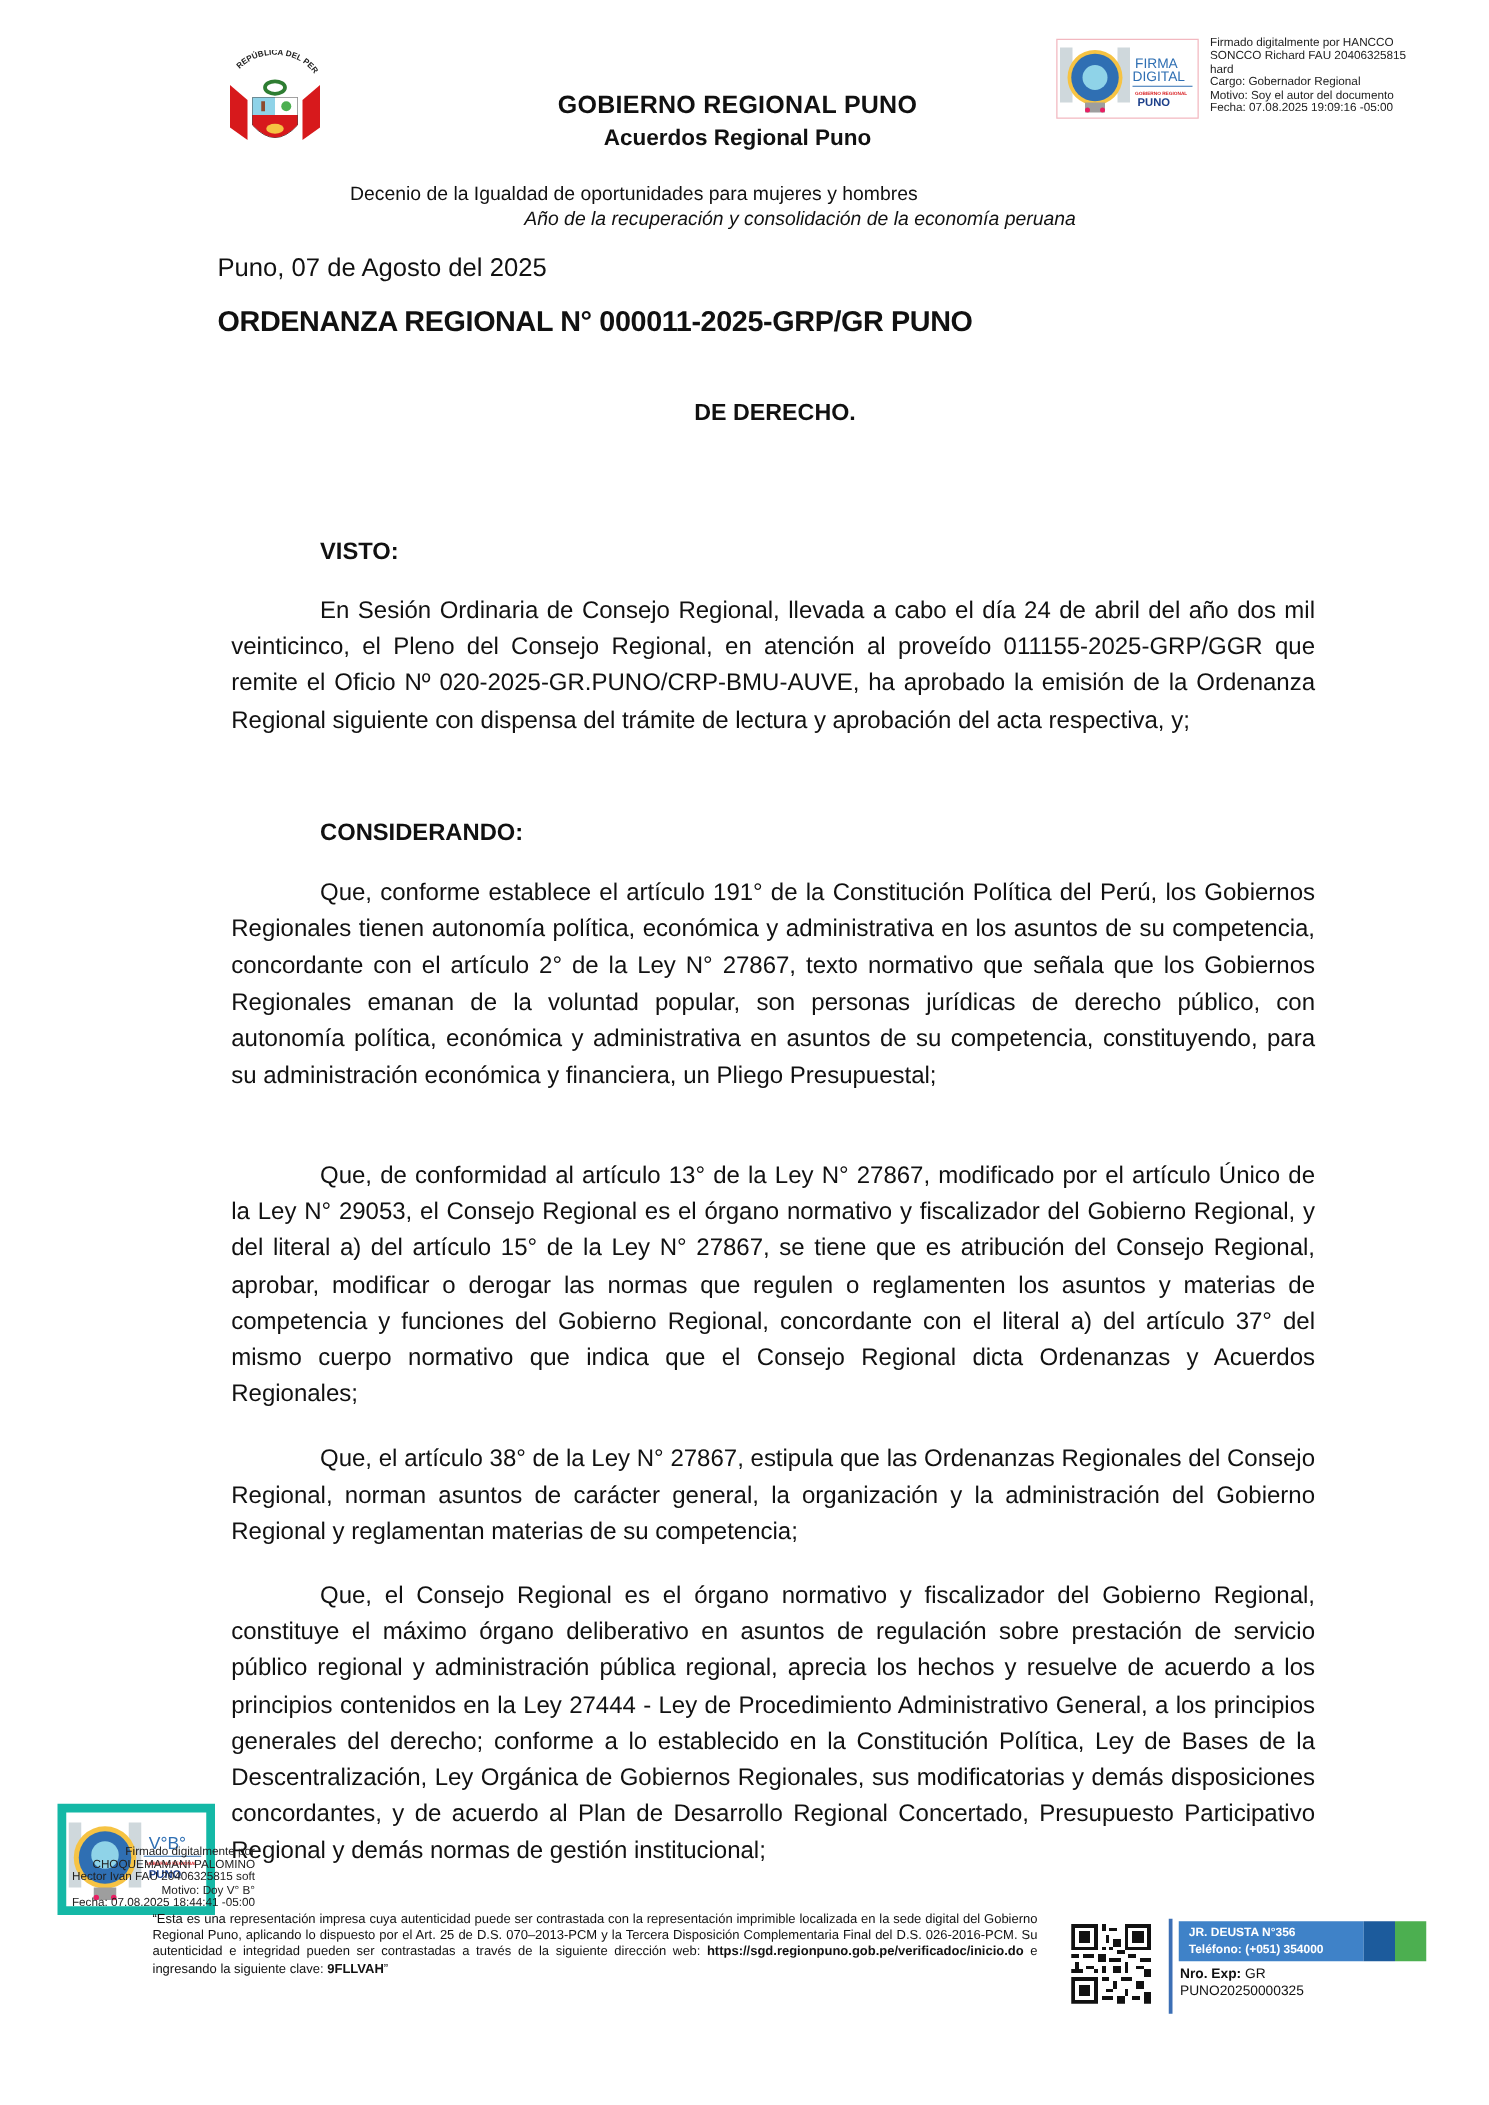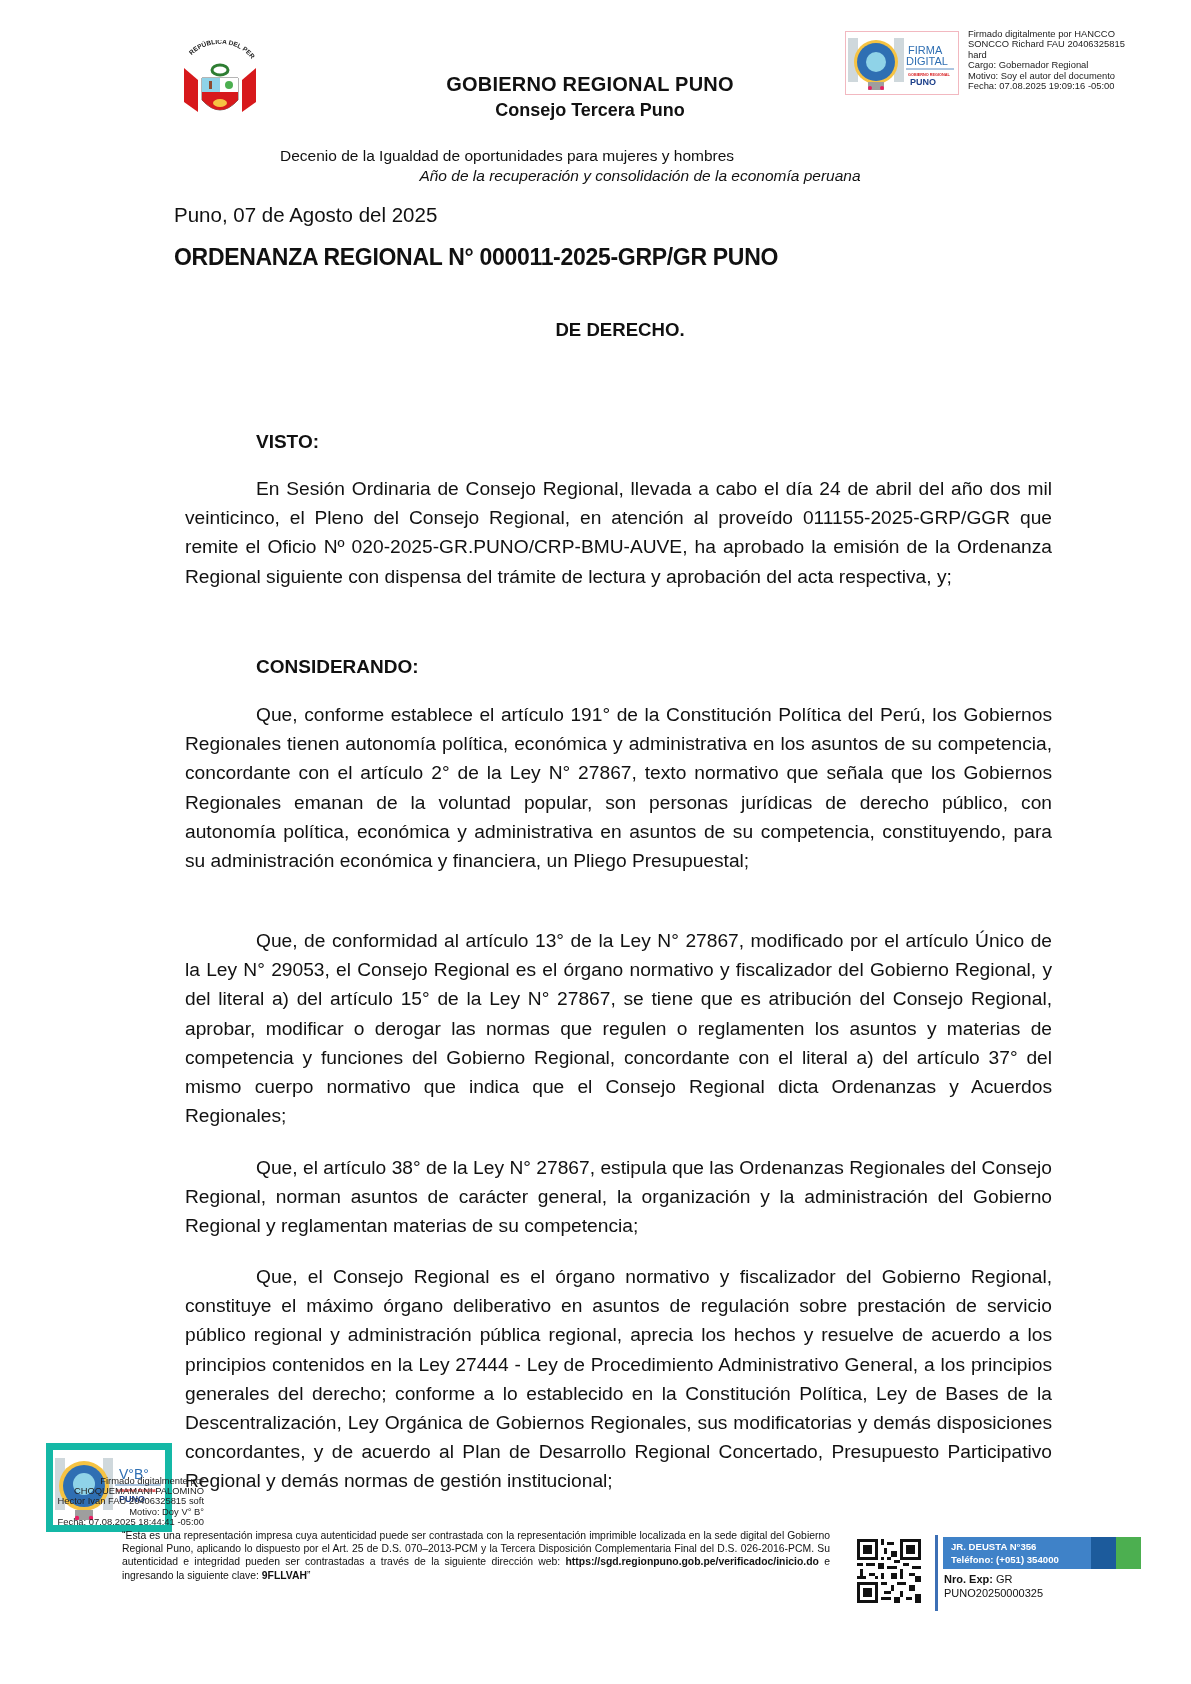--- a/index.html
+++ b/index.html
@@ -63,21 +63,21 @@
     <rect x="32" y="38" width="18" height="14" fill="#8fd3e8"></rect>
     <rect x="50" y="38" width="18" height="14" fill="#fff"></rect>
     <path d="M32 52 H68 V60 Q50 80 32 60 Z" fill="#d7191c"></path>
     <circle cx="59" cy="45" r="4" fill="#4caf50"></circle>
     <rect x="39" y="41" width="3" height="8" fill="#8d4b2e"></rect>
     <ellipse cx="50" cy="63" rx="7" ry="4" fill="#f6c343"></ellipse>
   </svg>
 </div>
 
 <div id="hdr-title" class="abs">GOBIERNO REGIONAL PUNO</div>
-<div id="hdr-sub" class="abs">Consejo Tercera Puno</div>
+<div id="hdr-sub" class="abs">Acuerdos Regional Puno</div>
 
 <div id="firma-logo" class="abs">
   <svg width="112" height="62" viewBox="0 0 112 62">
     <rect x="2" y="6" width="10" height="44" fill="#cfd8dc"></rect>
     <rect x="48" y="6" width="10" height="44" fill="#cfd8dc"></rect>
     <circle cx="30" cy="30" r="22" fill="#f6c343"></circle>
     <circle cx="30" cy="30" r="19" fill="#2f6fb3"></circle>
     <circle cx="30" cy="30" r="10" fill="#8fd3e8"></circle>
     <rect x="22" y="50" width="16" height="8" fill="#9e9e9e"></rect>
     <circle cx="24" cy="56" r="2" fill="#e91e63"></circle>

